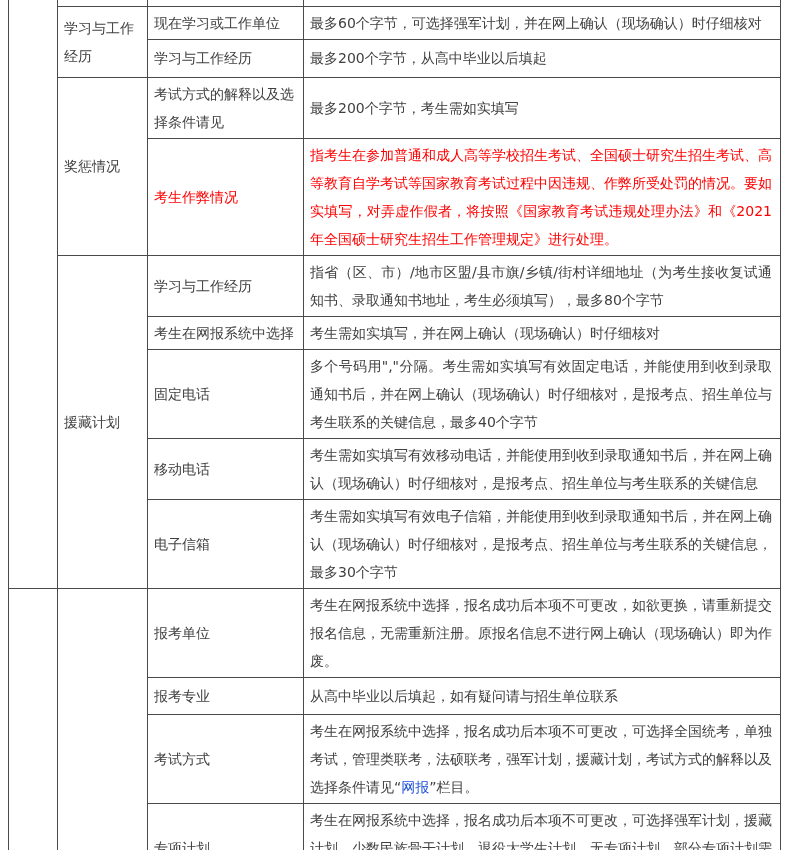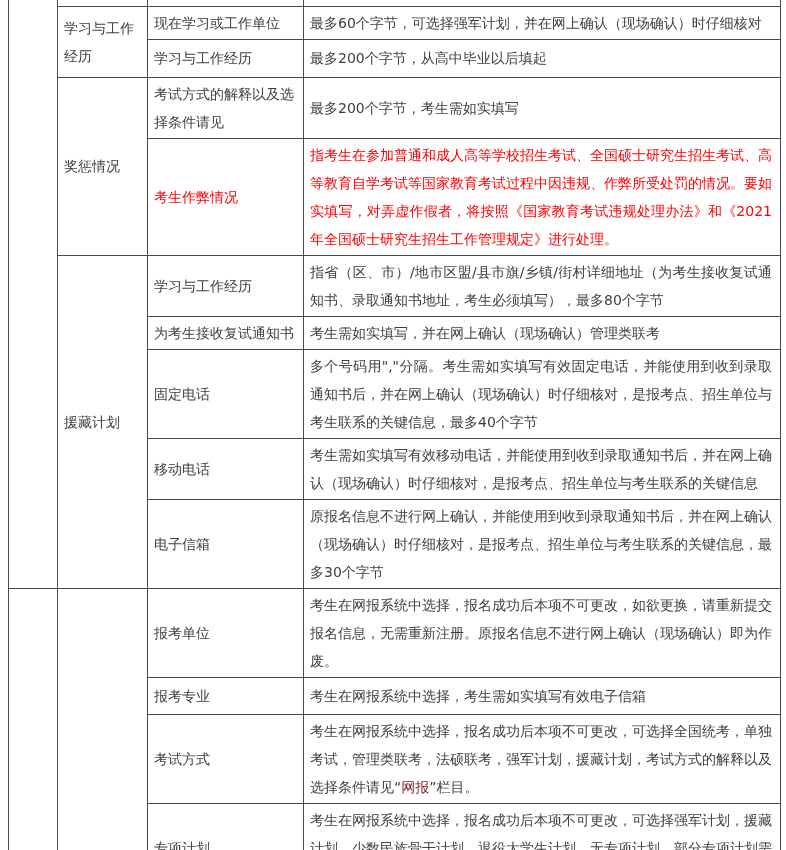--- a/index.html
+++ b/index.html
@@ -42,21 +42,21 @@
   tr.r6  { height: 32px; }
   tr.r7  { height: 84px; }
   tr.r8  { height: 60px; }
   tr.r9  { height: 80px; }
   tr.r10 { height: 87px; }
   tr.r11 { height: 37px; margin-top: 44px; }
   tr.r12 { height: 76px; }
   tr.r13 { height: 84px; }
 
   .red-text { color: #ff0000; }
-  a.inline-link { color: #7f1d1d; text-decoration: none; cursor: pointer; }
+  a.inline-link { color: #1d4ed8; text-decoration: none; cursor: pointer; }
 </style>
 </head>
 <body>
 
 <div class="stage">
   <table class="doc-table">
     <colgroup>
       <col style="width:49px">
       <col style="width:90px">
       <col style="width:156px">
@@ -90,45 +90,45 @@
       <td class="field red-text">考生作弊情况</td>
       <td class="desc red-text">指考生在参加普通和成人高等学校招生考试、全国硕士研究生招生考试、高等教育自学考试等国家教育考试过程中因违规、作弊所受处罚的情况。要如实填写，对弄虚作假者，将按照《国家教育考试违规处理办法》和《2021年全国硕士研究生招生工作管理规定》进行处理。</td>
     </tr>
 
     <tr class="r5">
       <td class="cat" rowspan="5">援藏计划</td>
       <td class="field">学习与工作经历</td>
       <td class="desc">指省（区、市）/地市区盟/县市旗/乡镇/街村详细地址（为考生接收复试通知书、录取通知书地址，考生必须填写），最多80个字节</td>
     </tr>
     <tr class="r6">
-      <td class="field">为考生接收复试通知书</td>
-      <td class="desc">考生需如实填写，并在网上确认（现场确认）管理类联考</td>
+      <td class="field">考生在网报系统中选择</td>
+      <td class="desc">考生需如实填写，并在网上确认（现场确认）时仔细核对</td>
     </tr>
     <tr class="r7">
       <td class="field">固定电话</td>
       <td class="desc">多个号码用","分隔。考生需如实填写有效固定电话，并能使用到收到录取通知书后，并在网上确认（现场确认）时仔细核对，是报考点、招生单位与考生联系的关键信息，最多40个字节</td>
     </tr>
     <tr class="r8">
       <td class="field">移动电话</td>
       <td class="desc">考生需如实填写有效移动电话，并能使用到收到录取通知书后，并在网上确认（现场确认）时仔细核对，是报考点、招生单位与考生联系的关键信息</td>
     </tr>
     <tr class="r9">
       <td class="field">电子信箱</td>
-      <td class="desc">原报名信息不进行网上确认，并能使用到收到录取通知书后，并在网上确认（现场确认）时仔细核对，是报考点、招生单位与考生联系的关键信息，最多30个字节</td>
+      <td class="desc">考生需如实填写有效电子信箱，并能使用到收到录取通知书后，并在网上确认（现场确认）时仔细核对，是报考点、招生单位与考生联系的关键信息，最多30个字节</td>
     </tr>
 
     <tr class="r10">
       <td class="no-bottom" rowspan="5"></td>
       <td class="no-bottom" rowspan="5"></td>
       <td class="field">报考单位</td>
       <td class="desc">考生在网报系统中选择，报名成功后本项不可更改，如欲更换，请重新提交报名信息，无需重新注册。原报名信息不进行网上确认（现场确认）即为作废。</td>
     </tr>
     <tr class="r11">
       <td class="field">报考专业</td>
-      <td class="desc">考生在网报系统中选择，考生需如实填写有效电子信箱</td>
+      <td class="desc">从高中毕业以后填起，如有疑问请与招生单位联系</td>
     </tr>
     <tr class="r12">
       <td class="field">考试方式</td>
       <td class="desc"><span>考生在网报系统中选择，报名成功后本项不可更改，可选择全国统考，单独考试，管理类联考，法硕联考，强军计划，援藏计划，考试方式的解释以及选择条件请见“</span><a class="inline-link">网报</a><span>”栏目。</span></td>
     </tr>
     <tr class="r13">
       <td class="field">专项计划</td>
       <td class="desc"><span>考生在网报系统中选择，报名成功后本项不可更改，可选择强军计划，援藏计划，少数民族骨干计划，退役大学生计划，无专项计划。部分专项计划需要获取校验码，专项计划的解释以及选择条件请见“</span></td>
     </tr>
 

